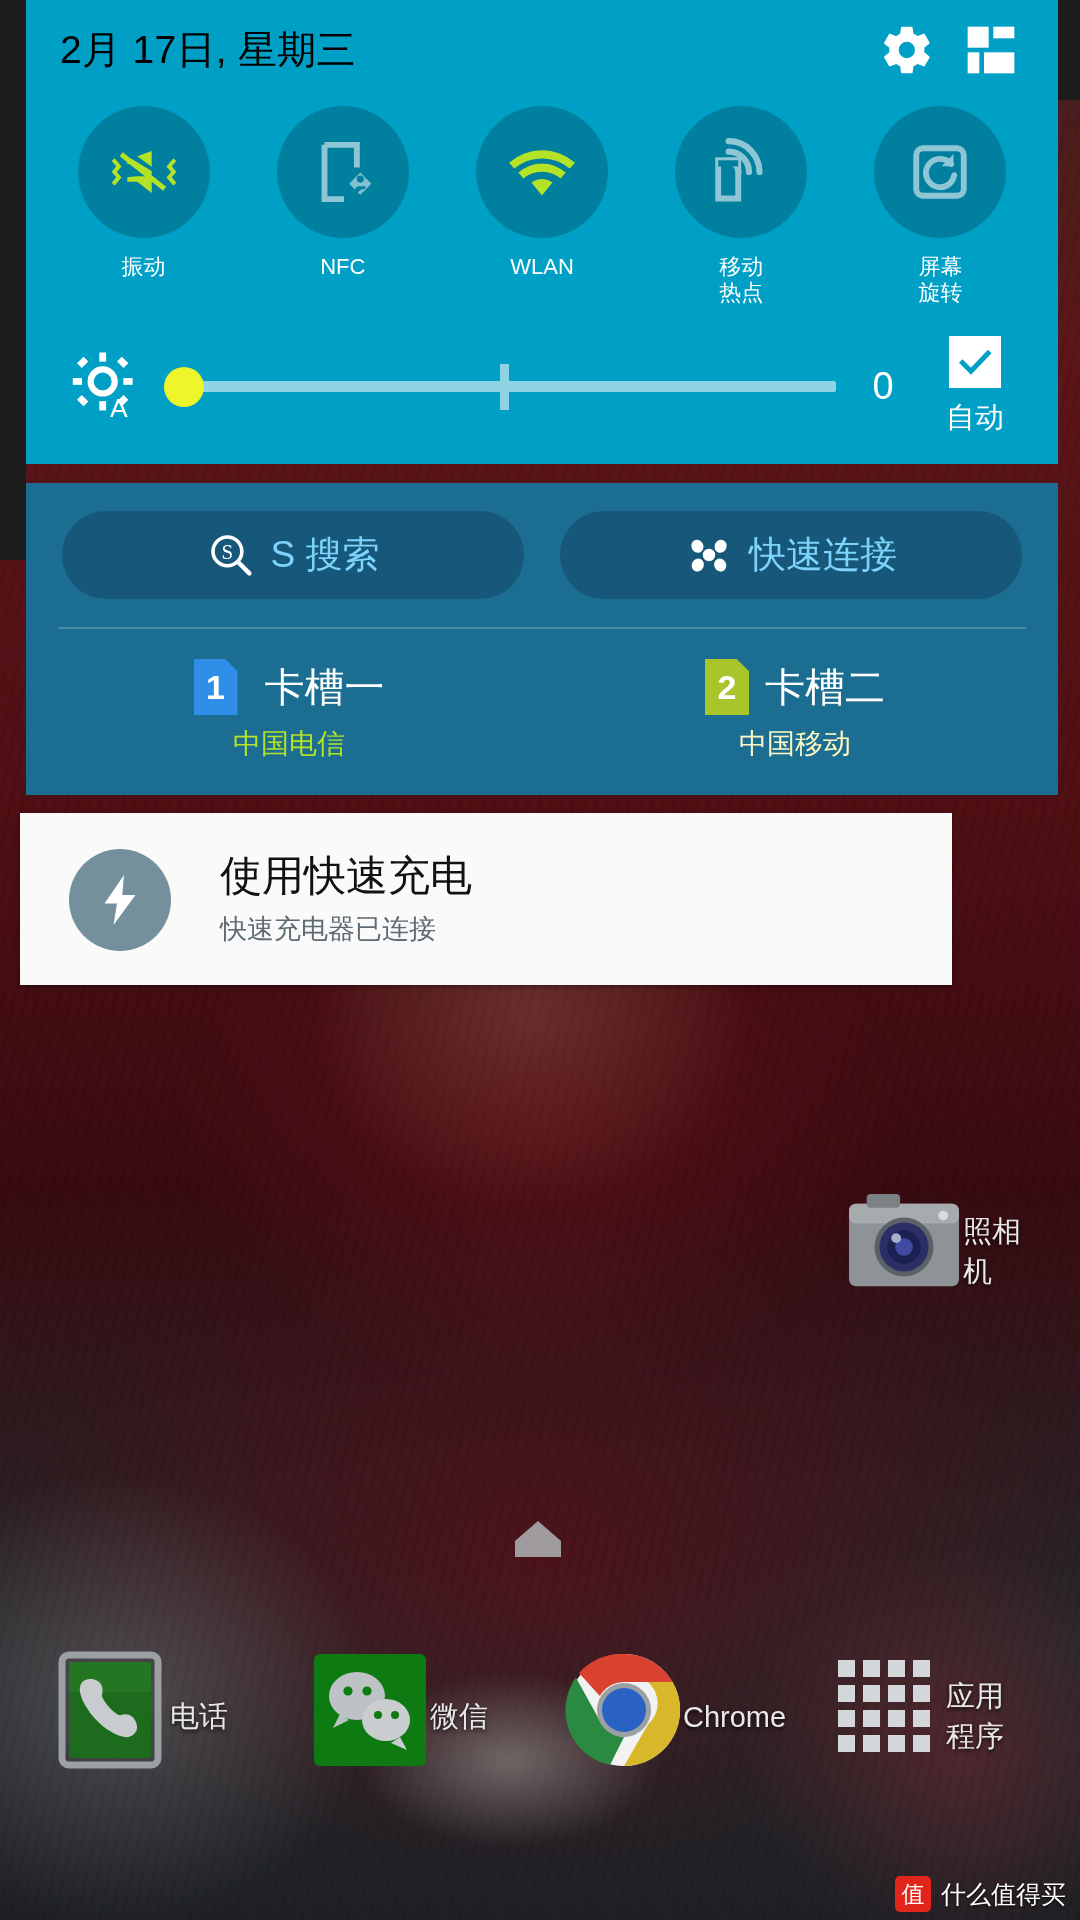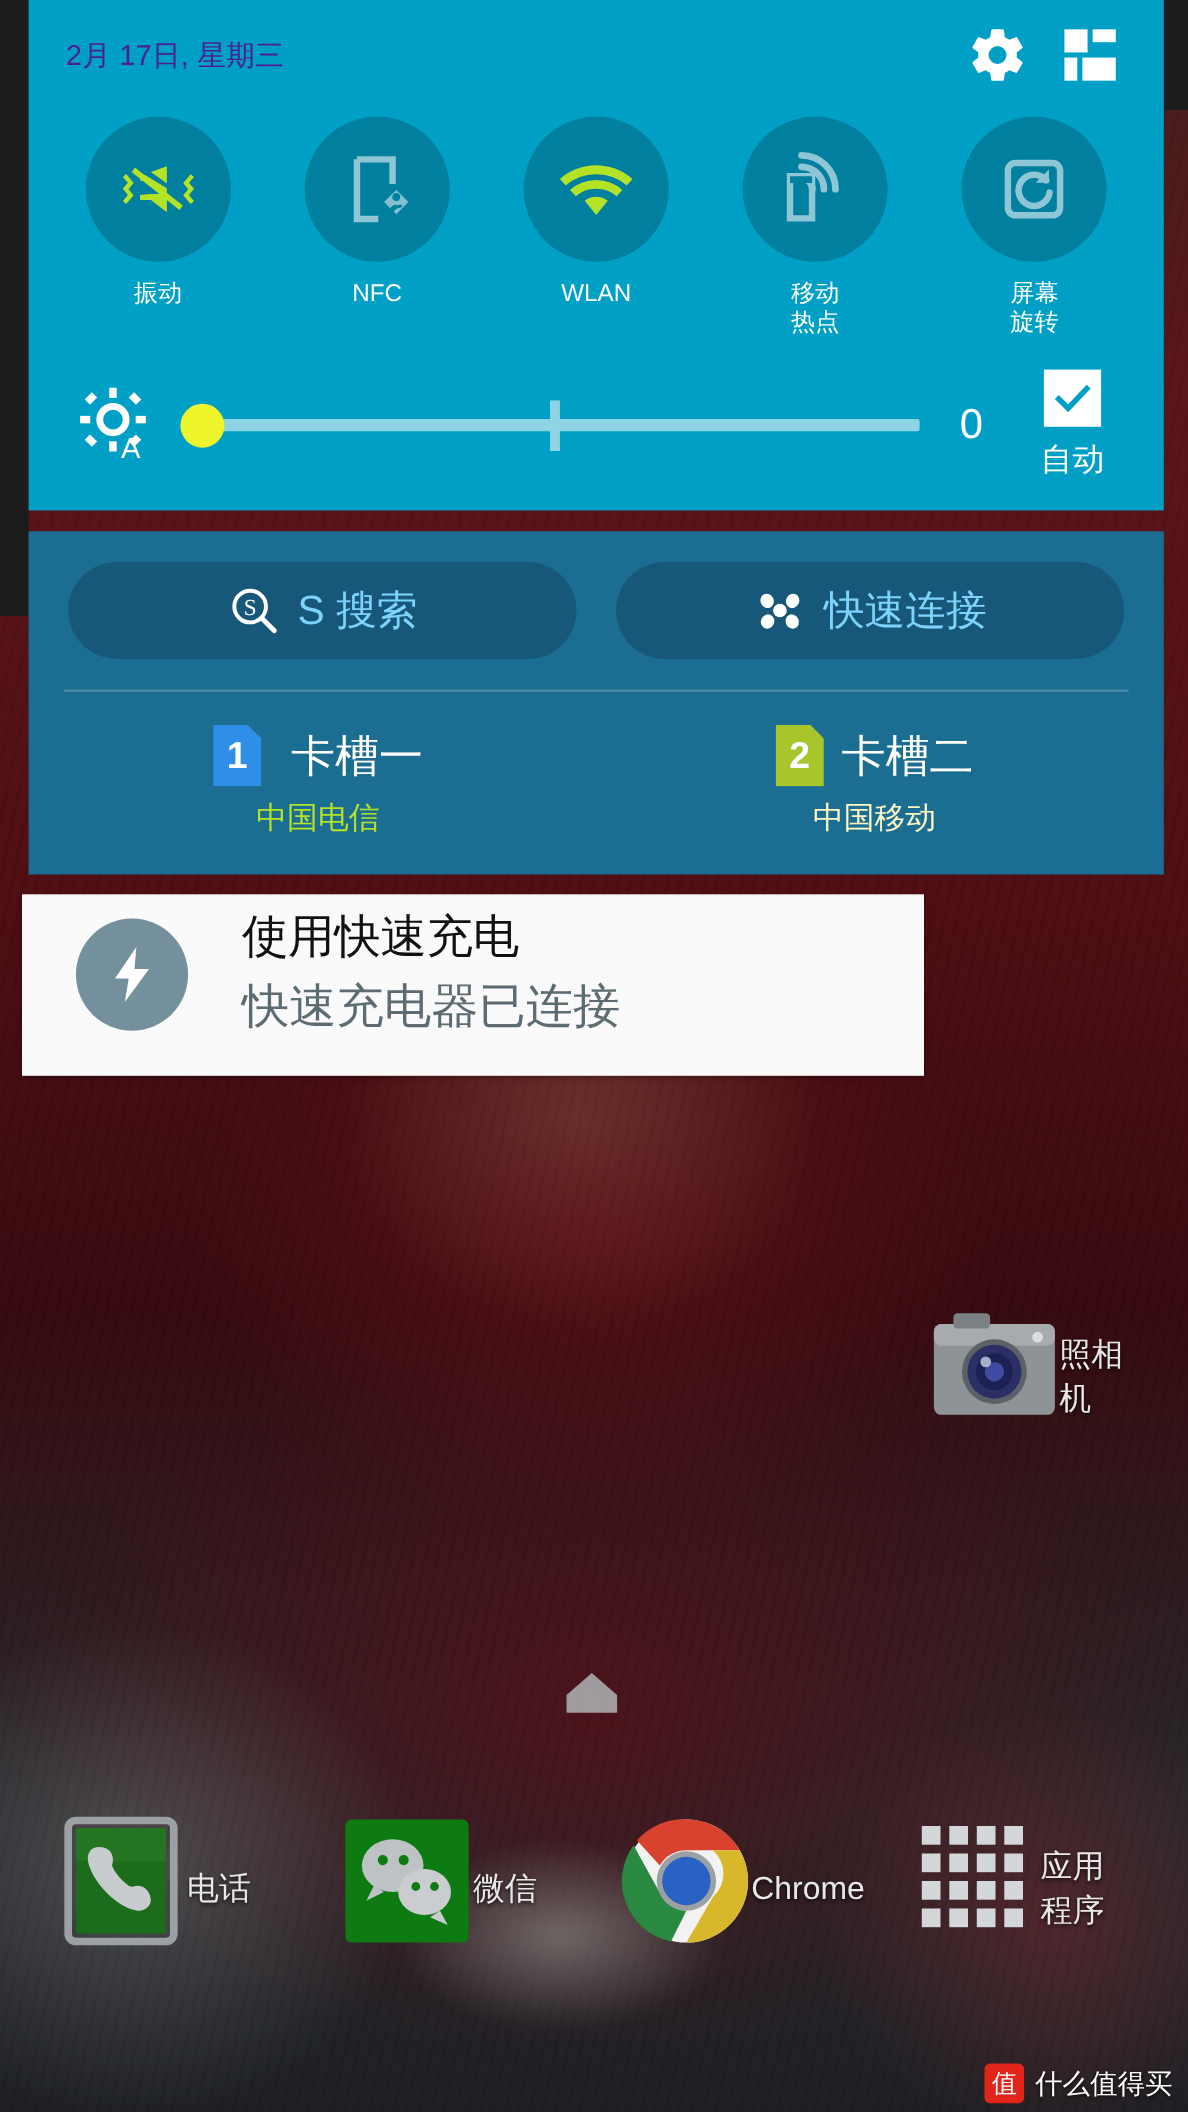--- a/index.html
+++ b/index.html
@@ -75,22 +75,22 @@
     background: #00a0c6;
   }
   #qs-header {
     height: 100px;
     display: flex;
     align-items: center;
     padding: 0 30px 0 34px;
     box-sizing: border-box;
   }
   #qs-date {
-    color: #4c1d95;
-    font-size: 26px;
+    color: #000000;
+    font-size: 39px;
     letter-spacing: 0.3px;
     flex: 1;
   }
   .hdr-icon {
     width: 74px;
     height: 74px;
     display: flex;
     align-items: center;
     justify-content: center;
     margin-left: 10px;
@@ -266,26 +266,26 @@
   }
   .sim-carrier {
     margin-top: 10px;
     font-size: 28px;
   }
 
   
   #notif-card {
     position: absolute;
     left: 20px;
-    width: 820px;
+    width: 932px;
     background: #fafafa;
     box-shadow: 0 2px 5px rgba(0,0,0,0.35);
     display: flex;
     align-items: center;
-    padding: 15px 0 34px 0;
+    padding: 36px 0 34px 0;
     box-sizing: border-box;
   }
   #notif-icon-wrap {
     width: 200px;
     display: flex;
     align-items: center;
     justify-content: center;
     flex: 0 0 auto;
   }
   #notif-icon {
@@ -301,21 +301,21 @@
     flex: 1;
   }
   #notif-title {
     color: #111111;
     font-size: 42px;
     line-height: 1.1;
   }
   #notif-sub {
     margin-top: 12px;
     color: #5d6b73;
-    font-size: 43px;
+    font-size: 27px;
   }
 
   
   .home-app {
     position: absolute;
     width: 200px;
     display: flex;
     flex-direction: row;
     align-items: center;
   }

